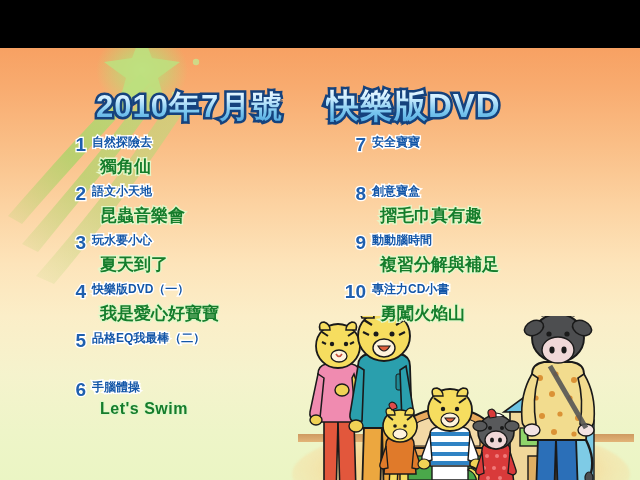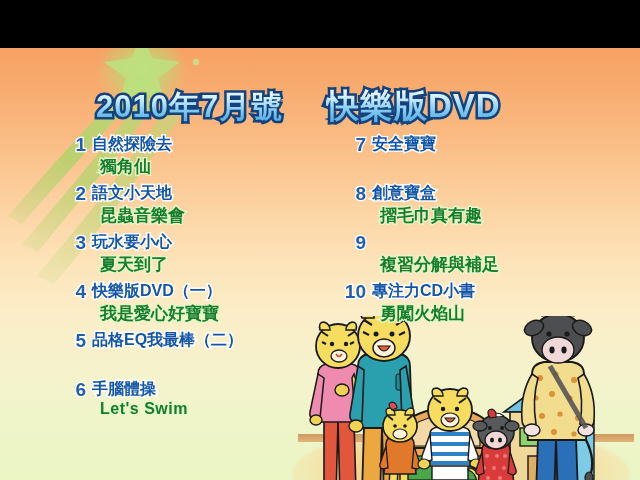--- a/index.html
+++ b/index.html
@@ -102,21 +102,21 @@
     font-weight: bold;
     color: #1f5fae;
     -webkit-text-stroke: 2.6px #ffffff;
     paint-order: stroke fill;
     letter-spacing: 0px;
   }
   .main-text {
     position: absolute;
     left: 36px;
     top: 0;
-    font-size: 16px;
+    font-size: 12px;
     font-weight: bold;
     white-space: nowrap;
     color: #1356a8;
     -webkit-text-stroke: 2.8px #ffffff;
     paint-order: stroke fill;
   }
   .sub-text {
     position: absolute;
     left: 44px;
     top: 21px;
@@ -423,20 +423,21 @@
       <div class="num">7</div>
       <div class="main-text">安全寶寶</div>
     </div>
     <div class="list-item">
       <div class="num">8</div>
       <div class="main-text">創意寶盒</div>
       <div class="sub-text">摺毛巾真有趣</div>
     </div>
     <div class="list-item">
       <div class="num">9</div>
+      <div class="main-text">動動腦時間</div>
       <div class="sub-text">複習分解與補足</div>
     </div>
     <div class="list-item">
       <div class="num">10</div>
       <div class="main-text">專注力CD小書</div>
       <div class="sub-text">勇闖火焰山</div>
     </div>
   </div>
 
 </div>

